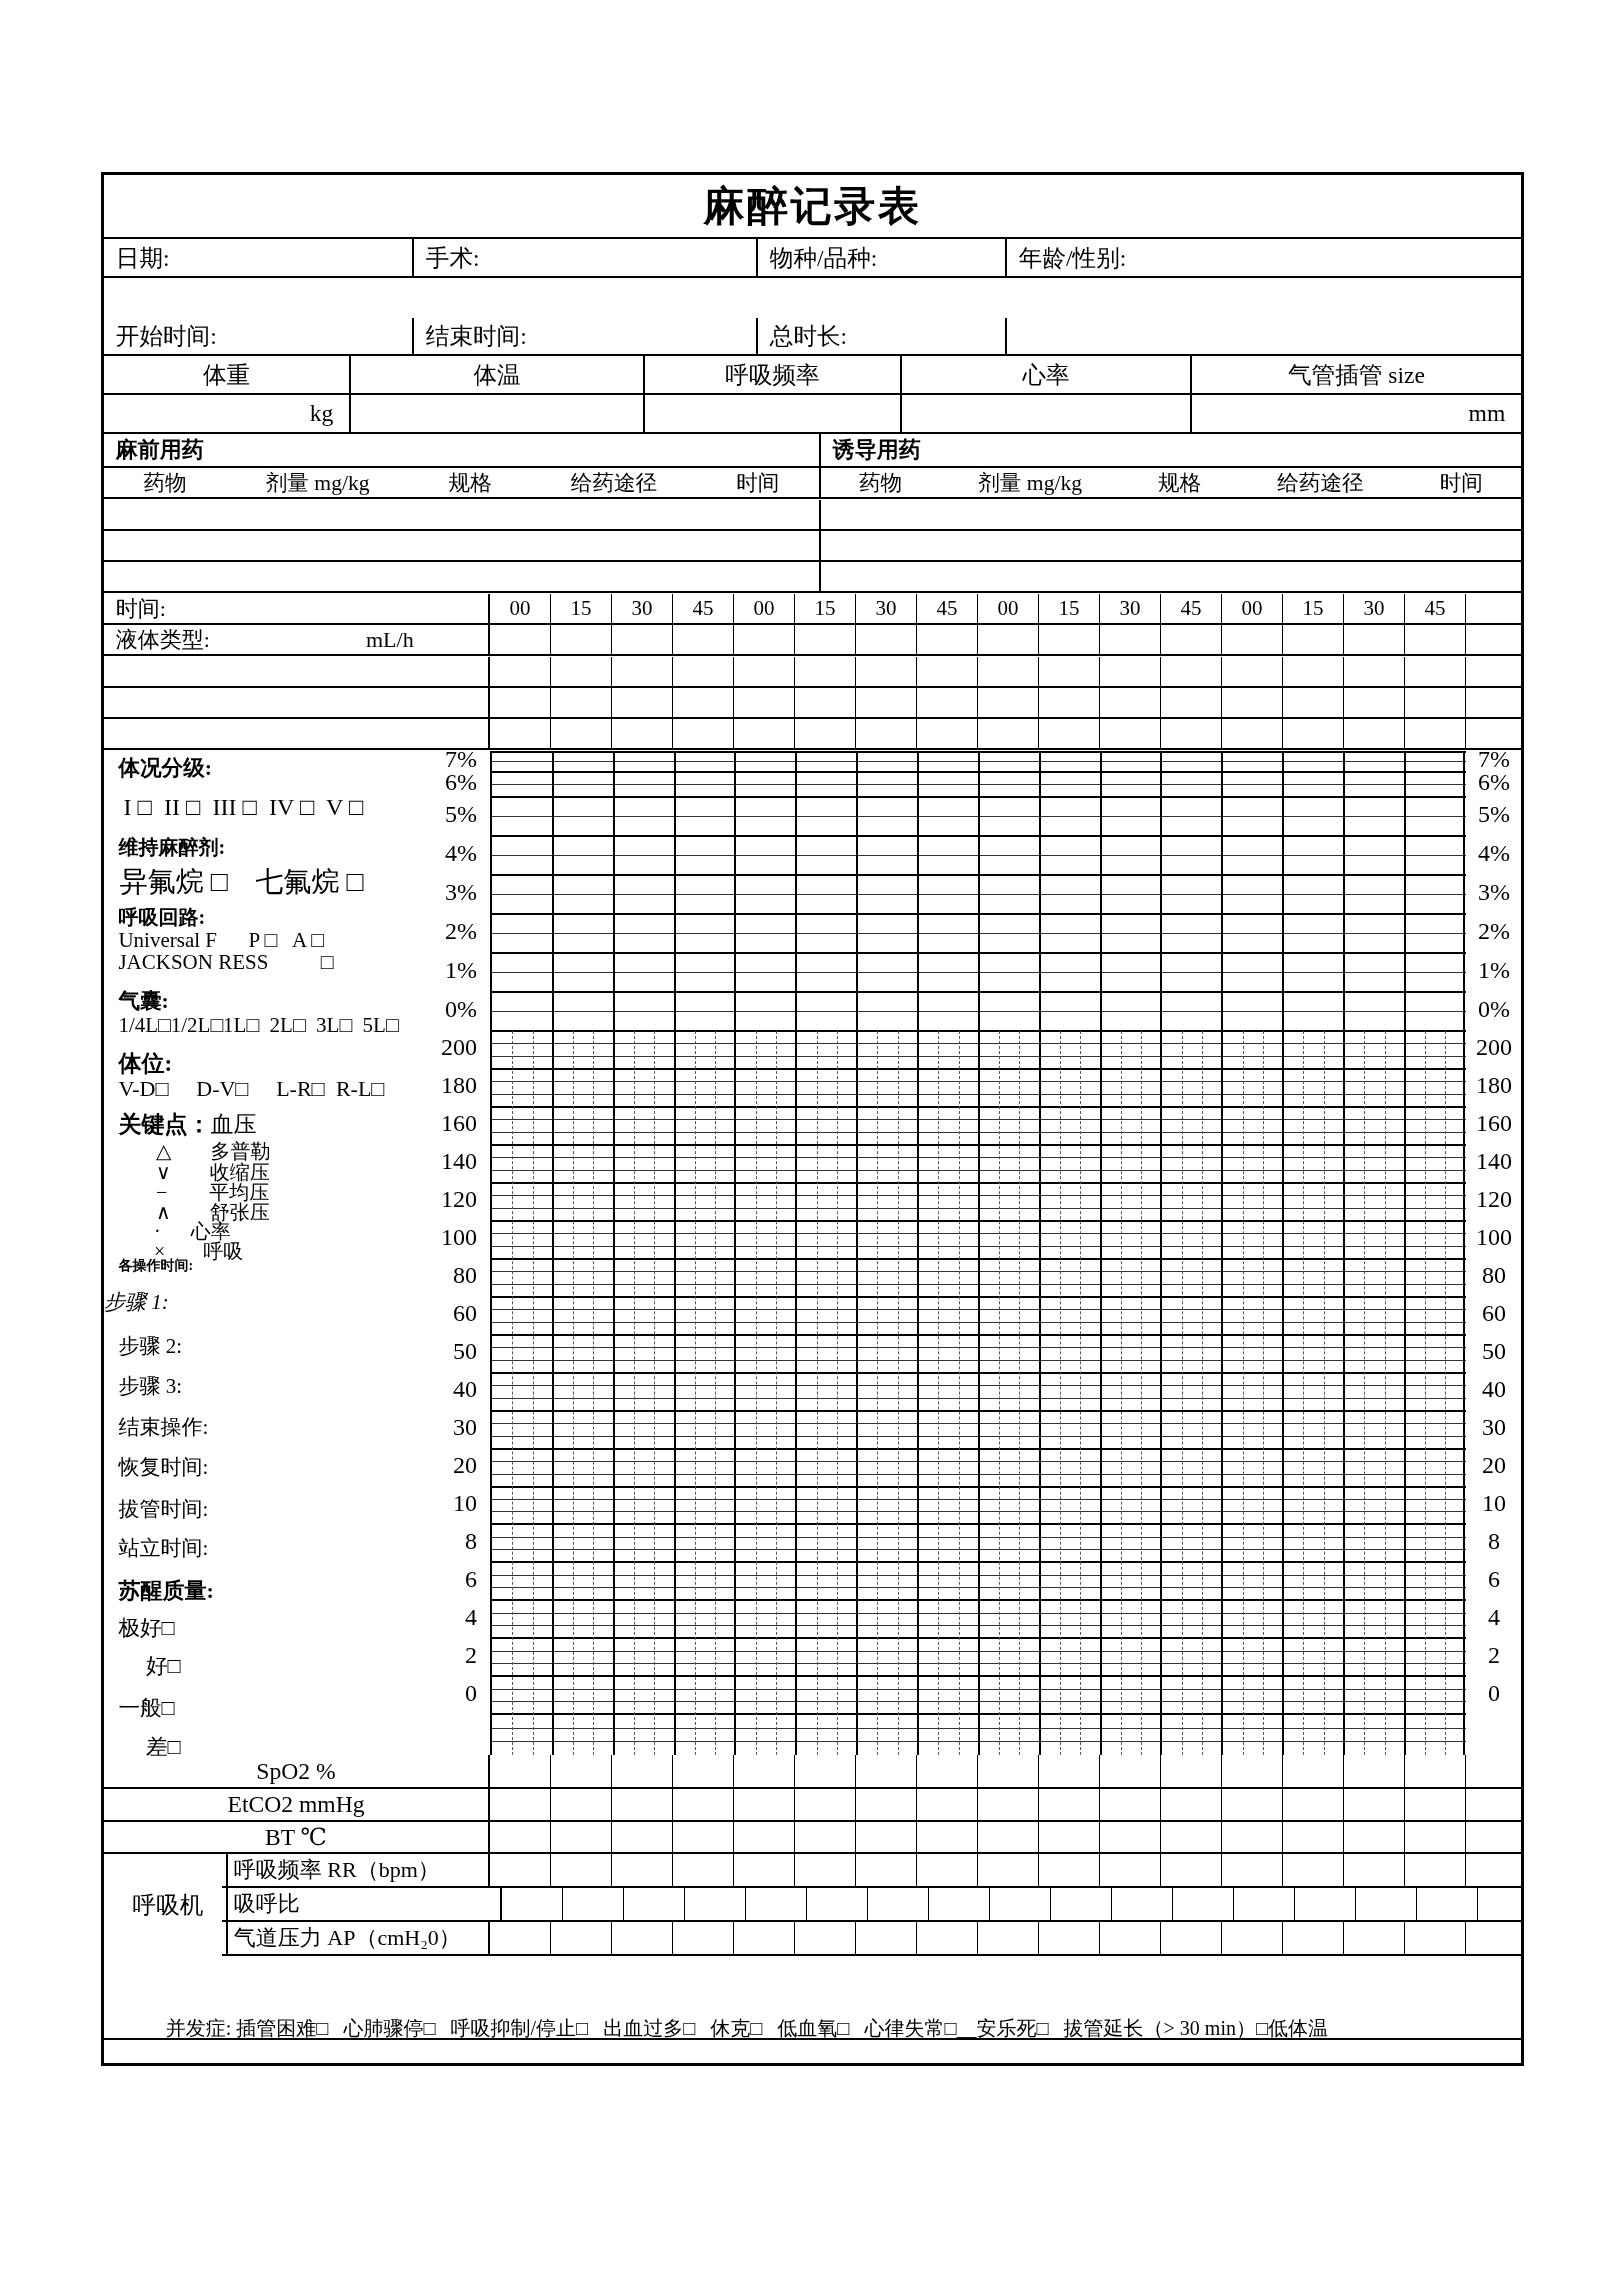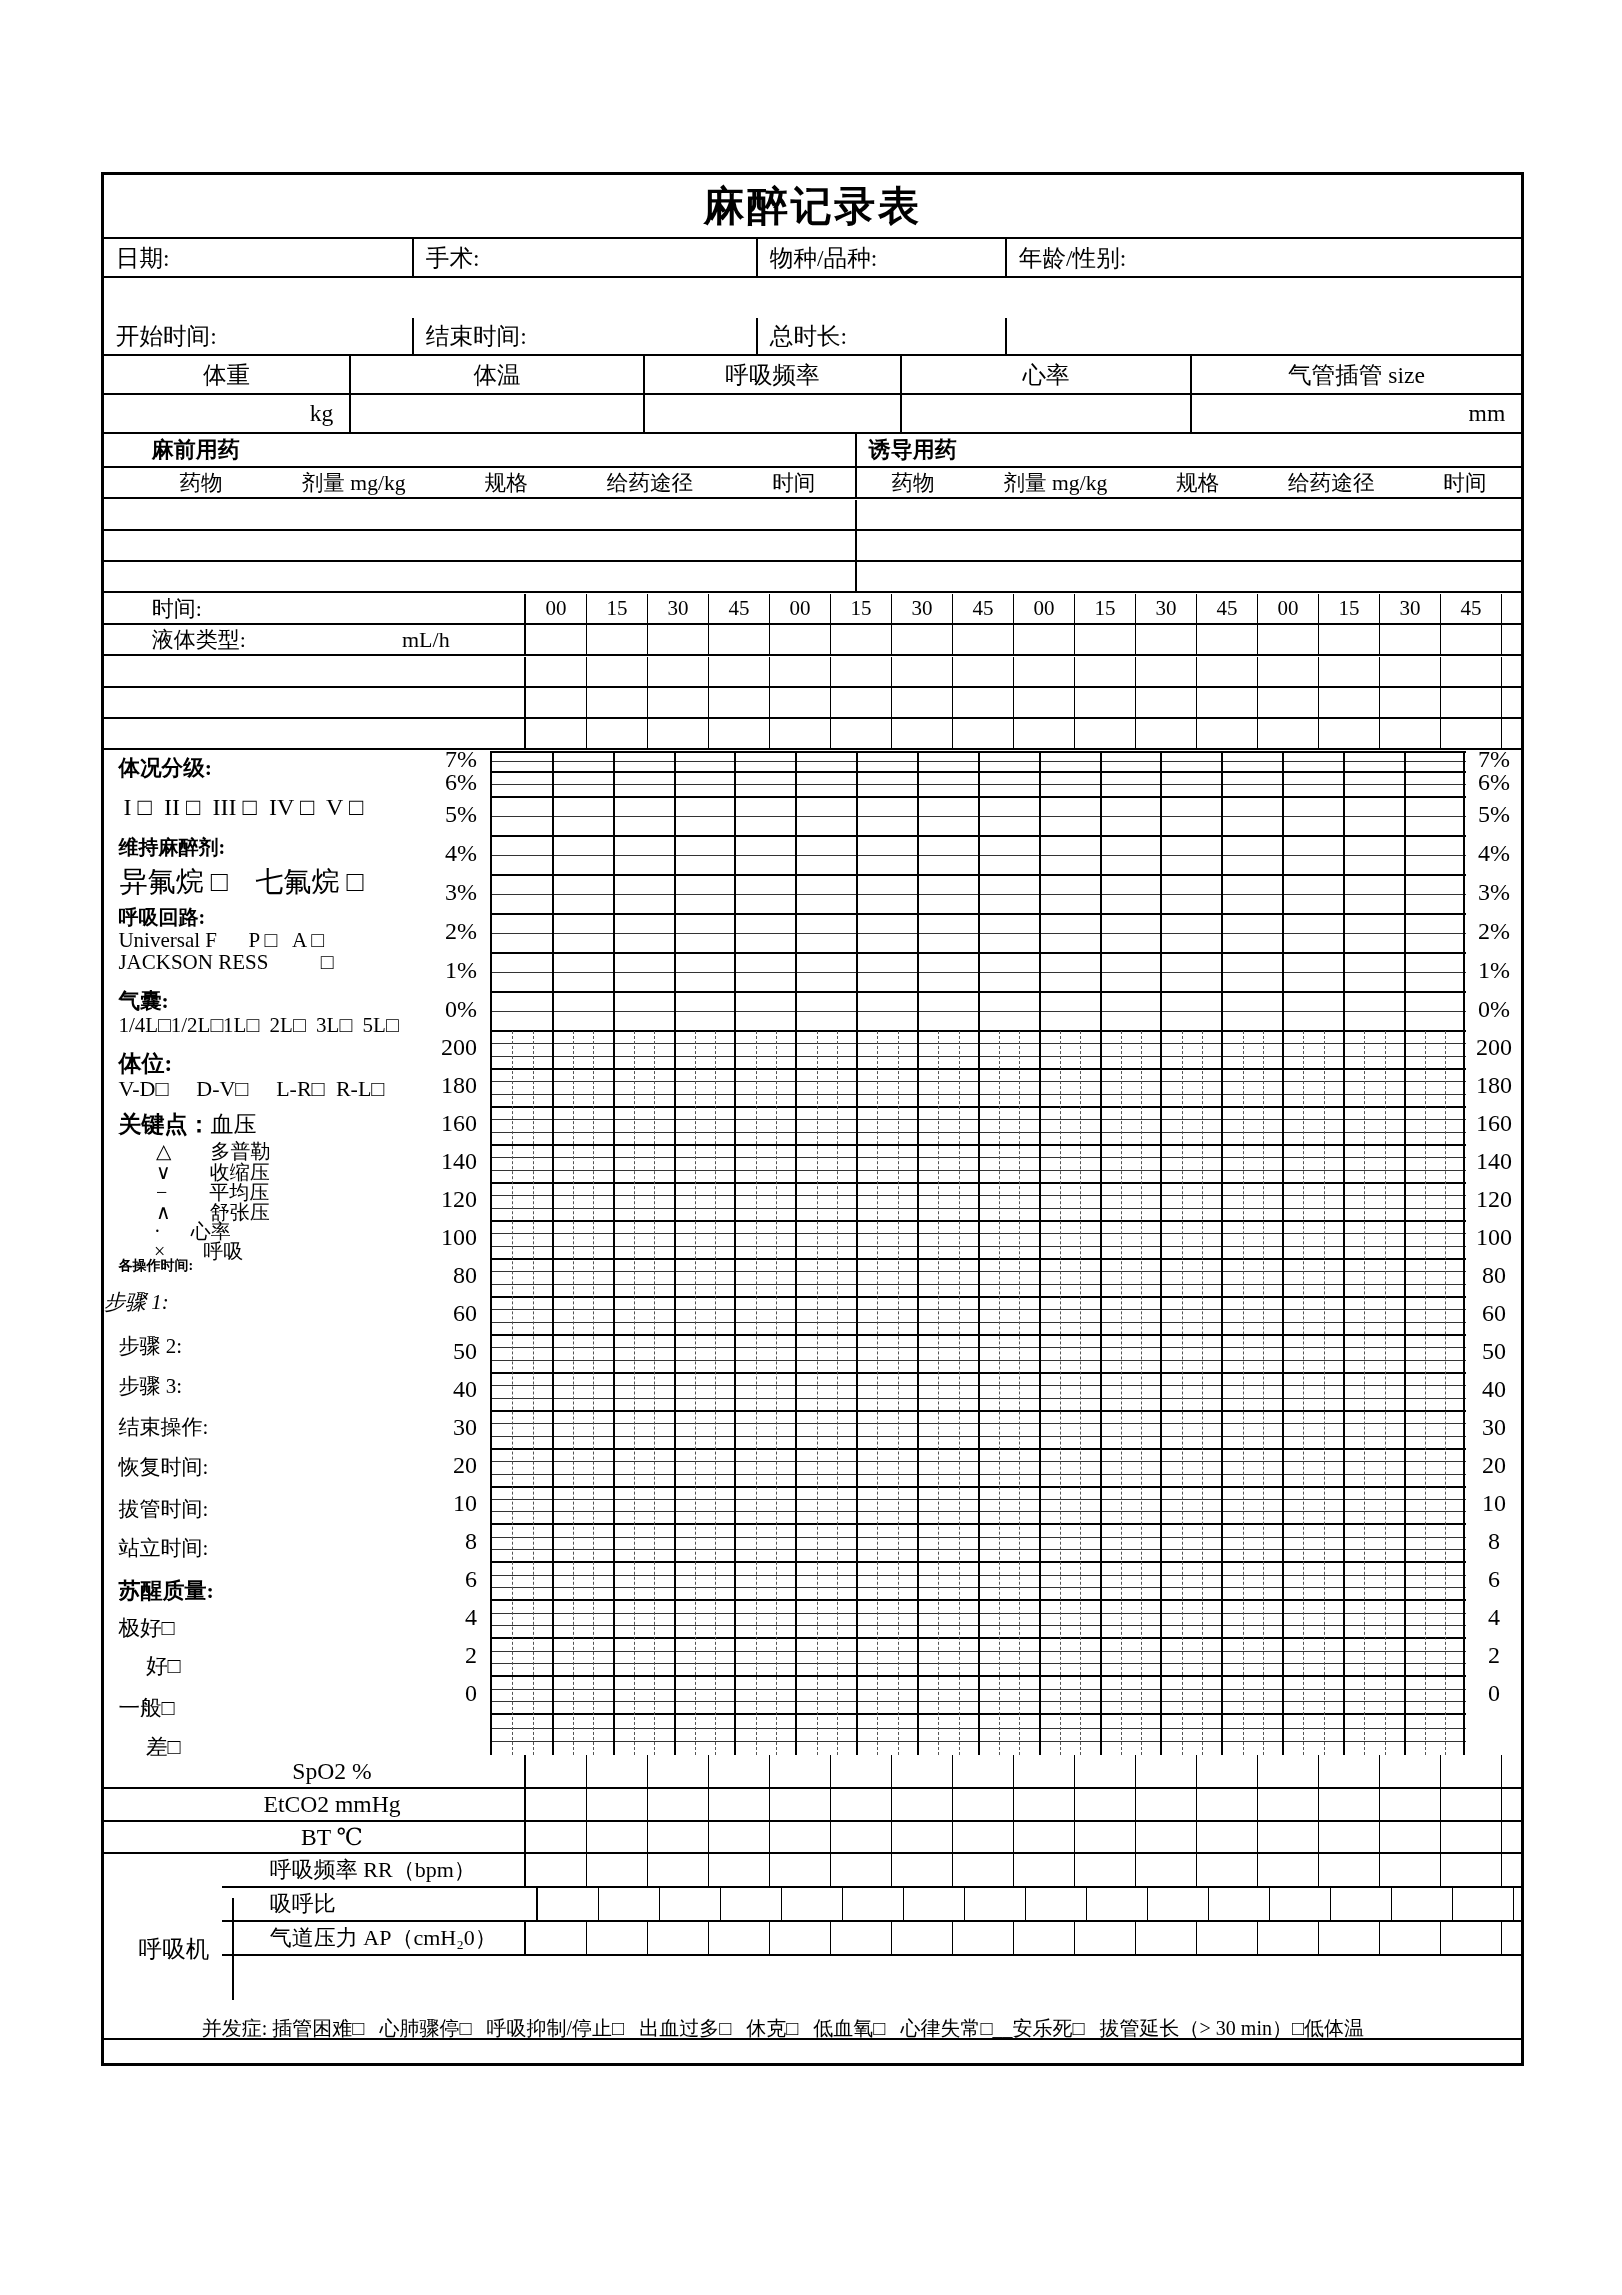--- a/index.html
+++ b/index.html
@@ -2,21 +2,21 @@
 <html style="font-size:10.5px"><head>
 <meta charset="utf-8">
 <style>
   html,body{margin:0;padding:0;background:#e8e8e8;}
   .page{position:relative;width:1623px;height:2295px;background:#ffffff;
         font-family:"Liberation Serif","DejaVu Serif",serif;color:#000;overflow:hidden;}
   .form{position:absolute;left:101px;top:172px;width:1423px;height:1894px;
         border:3.3px solid #000;box-sizing:border-box;}
   .row{position:absolute;left:0;right:0;display:flex;box-sizing:border-box;
        border-bottom:2.6px solid #000;align-items:stretch;}
-  .row.thin{border-bottom-width:2px;padding-left:36px;}
+  .row.thin{border-bottom-width:2px;}
   .cell{box-sizing:border-box;border-right:2px solid #000;display:flex;
         align-items:center;padding-left:11.8px;font-size:23.6px;overflow:hidden;white-space:nowrap;}
   .cell.last{border-right:none;flex:1;}
   .cell.center{justify-content:center;padding-left:0;}
   .cell.rightal{justify-content:flex-end;padding-right:15.7px;padding-left:0;}
   .title{position:absolute;left:0;right:0;top:0;height:64px;display:flex;align-items:center;
          justify-content:center;font-size:41px;font-weight:bold;letter-spacing:2.6px;
          border-bottom:2.6px solid #000;box-sizing:border-box;}
   .medcols{display:flex;justify-content:space-around;align-items:center;width:100%;font-size:21.6px;}
   .gcell{box-sizing:border-box;border-right:1.3px solid #000;height:100%;}
@@ -29,23 +29,23 @@
          border-left:2px solid #000;box-sizing:content-box;}
   .hline{position:absolute;left:0;right:0;background:#000;}
   .vline{position:absolute;top:0;bottom:0;background:#000;}
   .dline{position:absolute;border-left:1.3px dashed #555;width:0;}
   .scale-left{position:absolute;left:196px;top:576px;width:177px;height:1004px;}
   .scale-right{position:absolute;left:1362px;top:576px;width:56px;height:1004px;}
   .scale-lab{position:absolute;width:100%;text-align:right;font-size:24px;}
   .scale-right .scale-lab{text-align:center;}
   .kp-row{position:absolute;font-size:20px;white-space:pre;}
   .footer-text{font-size:20px;white-space:pre-wrap;line-height:1.45;}
-  .vent-outer{position:absolute;left:12px;top:1679px;width:118px;height:102px;box-sizing:border-box;
+  .vent-outer{position:absolute;left:6px;top:1679px;width:118px;height:102px;box-sizing:border-box;
               border-right:2px solid #000;display:flex;align-items:center;justify-content:center;
-              font-size:23.6px;margin-top:44px;}
+              font-size:23.6px;}
 </style>
 </head>
 <body>
 
 <div class="page">
   <div class="form">
 
     <div class="title">麻醉记录表</div>
 
     <div class="row" style="top:64px;height:39px;">

